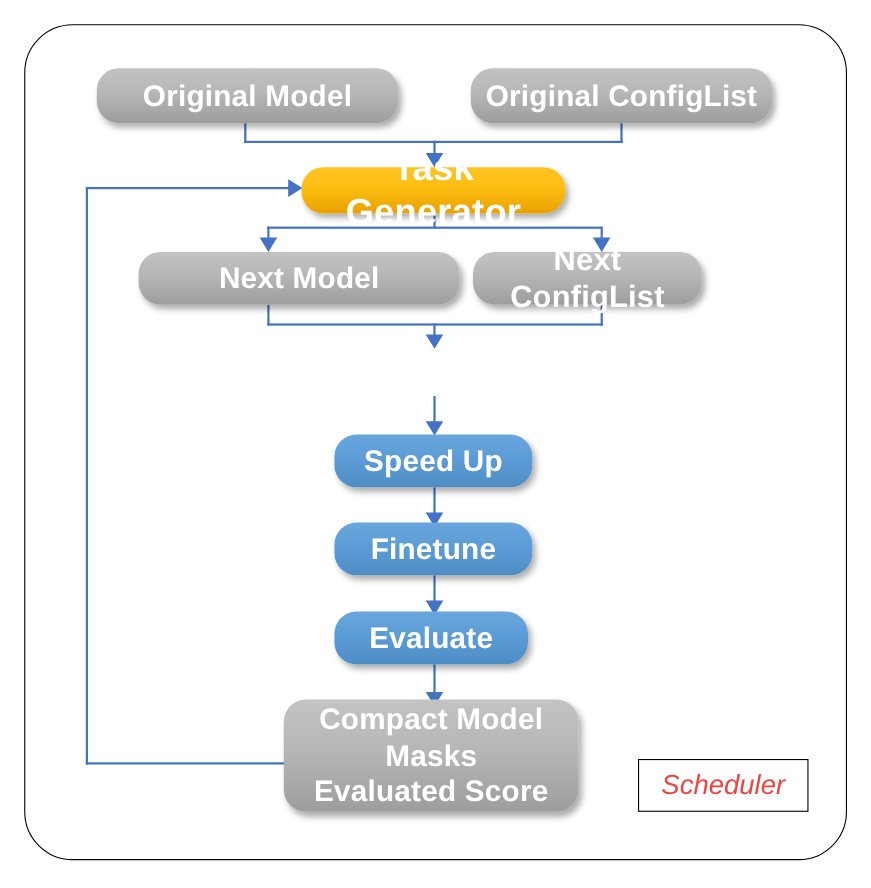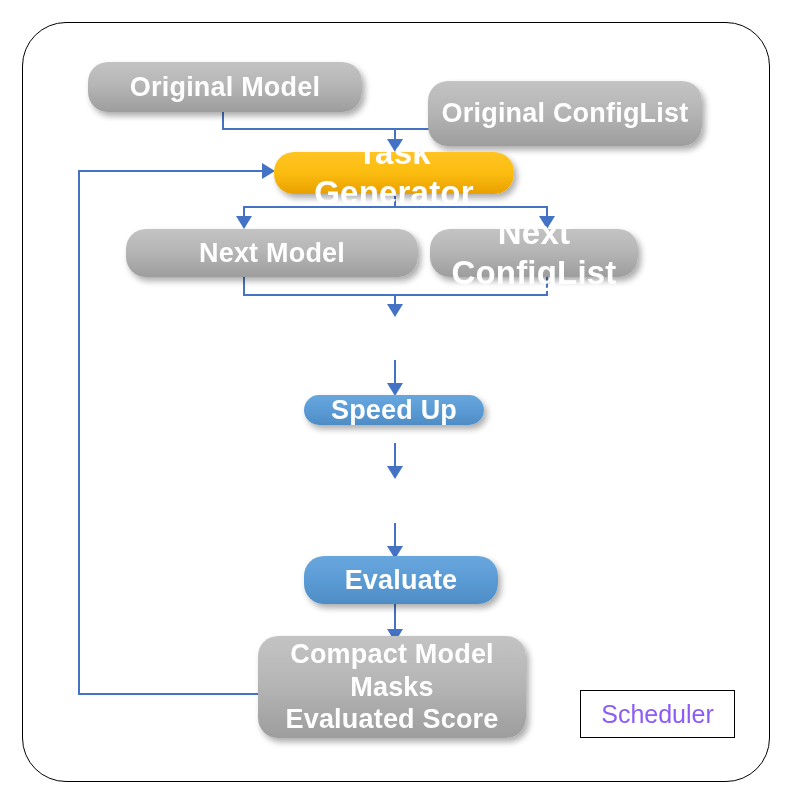--- a/index.html
+++ b/index.html
@@ -75,23 +75,24 @@
     left: 580px;
     top: 690px;
     width: 155px;
     height: 48px;
     border: 1.6px solid #000000;
     box-sizing: border-box;
     background: #ffffff;
     display: flex;
     align-items: center;
     justify-content: center;
-    color: #8b5cf6;
+    color: #ef4444;
     font-size: 25px;
     user-select: none;
+    font-style: italic;
   }
 
   
   .conn {
     position: absolute;
     background: #4472c4;
   }
   .conn.h { height: 2px; }
   .conn.v { width: 2px; }
 
@@ -153,43 +154,46 @@
 
   <div class="conn h" style="left:78px; top:693px; width:182px;"></div>
   <div class="conn v" style="left:78px; top:170px; height:525px;"></div>
   <div class="conn h" style="left:78px; top:170px; width:188px;"></div>
   <div class="arrow-right" style="left:262px; top:163px;"></div>
 
   <div class="node gray" style="left:88px; top:62px; width:274px; height:50px; font-size:27px;">
     <span class="node-label">Original Model</span>
   </div>
 
-  <div class="node gray" style="left:428px; top:62px; width:274px; height:65px; font-size:27px;margin-top:19px;">
+  <div class="node gray" style="left:428px; top:62px; width:274px; height:50px; font-size:27px;">
     <span class="node-label">Original ConfigList</span>
   </div>
 
   <div class="node yellow" style="left:274px; top:152px; width:240px; height:42px; font-size:33px;">
     <span class="node-label">Task Generator</span>
   </div>
 
   <div class="node gray" style="left:126px; top:229px; width:292px; height:48px; font-size:27px;">
     <span class="node-label">Next Model</span>
   </div>
 
-  <div class="node gray" style="left:430px; top:229px; width:208px; height:48px; font-size:33px;">
+  <div class="node gray" style="left:430px; top:229px; width:208px; height:48px; font-size:28px;">
     <span class="node-label">Next ConfigList</span>
   </div>
 
 
-  <div class="node blue-light" style="left:304px; top:395px; width:180px; height:30px; font-size:27px;">
+  <div class="node blue-light" style="left:304px; top:395px; width:180px; height:48px; font-size:27px;">
     <span class="node-label">Speed Up</span>
   </div>
 
-
-  <div class="node blue-light" style="left:304px; top:556px; width:194px; height:48px; font-size:27px;">
+  <div class="node blue-light" style="left:304px; top:475px; width:180px; height:48px; font-size:27px;">
+    <span class="node-label">Finetune</span>
+  </div>
+
+  <div class="node blue-light" style="left:304px; top:556px; width:176px; height:48px; font-size:27px;">
     <span class="node-label">Evaluate</span>
   </div>
 
   <div class="node gray" style="left:258px; top:636px; width:268px; height:102px; font-size:27px;">
     <span class="node-label">Compact Model
 Masks
 Evaluated Score</span>
   </div>
 
   <div class="scheduler-tag">

